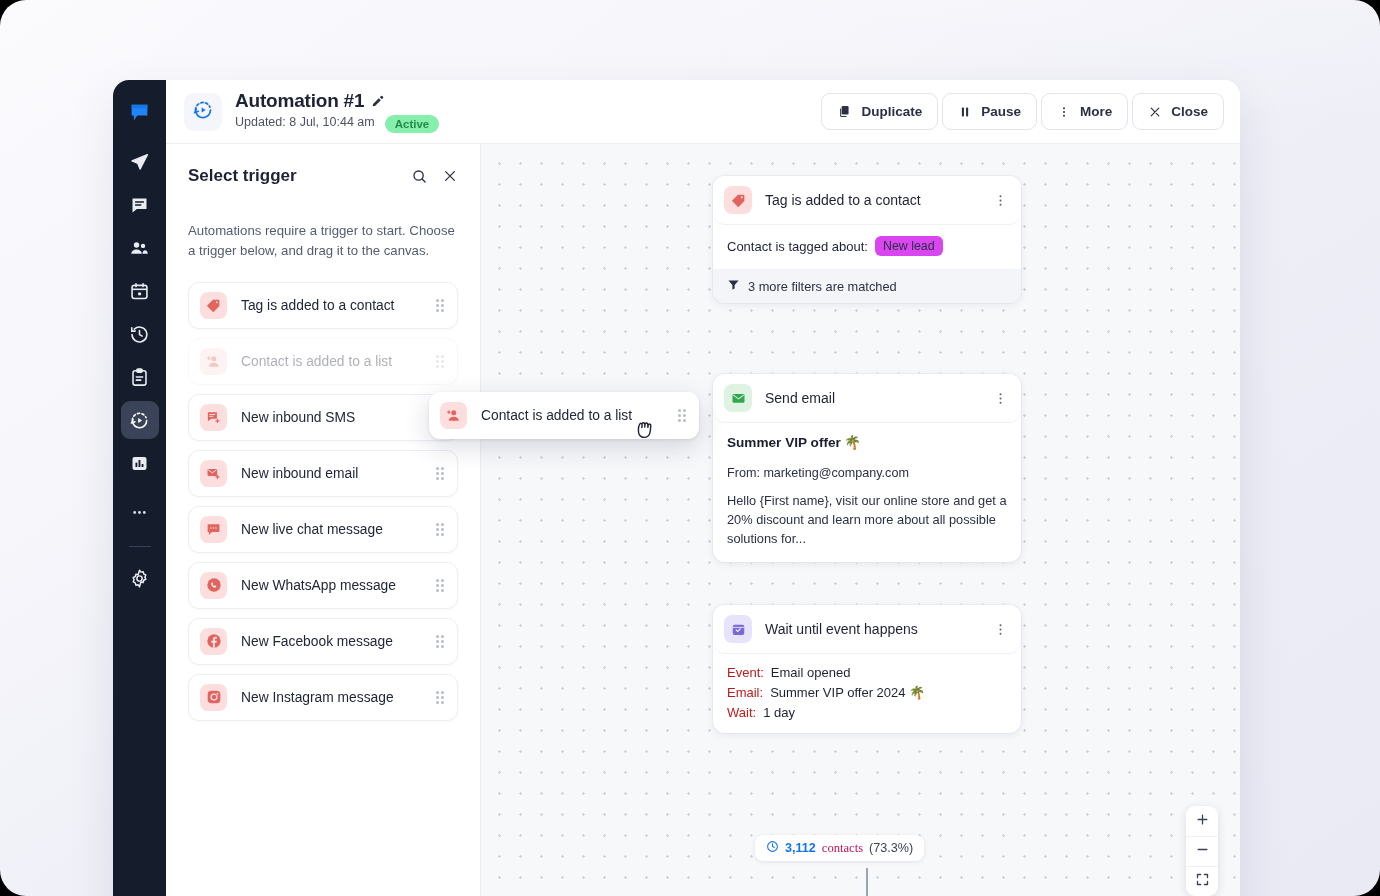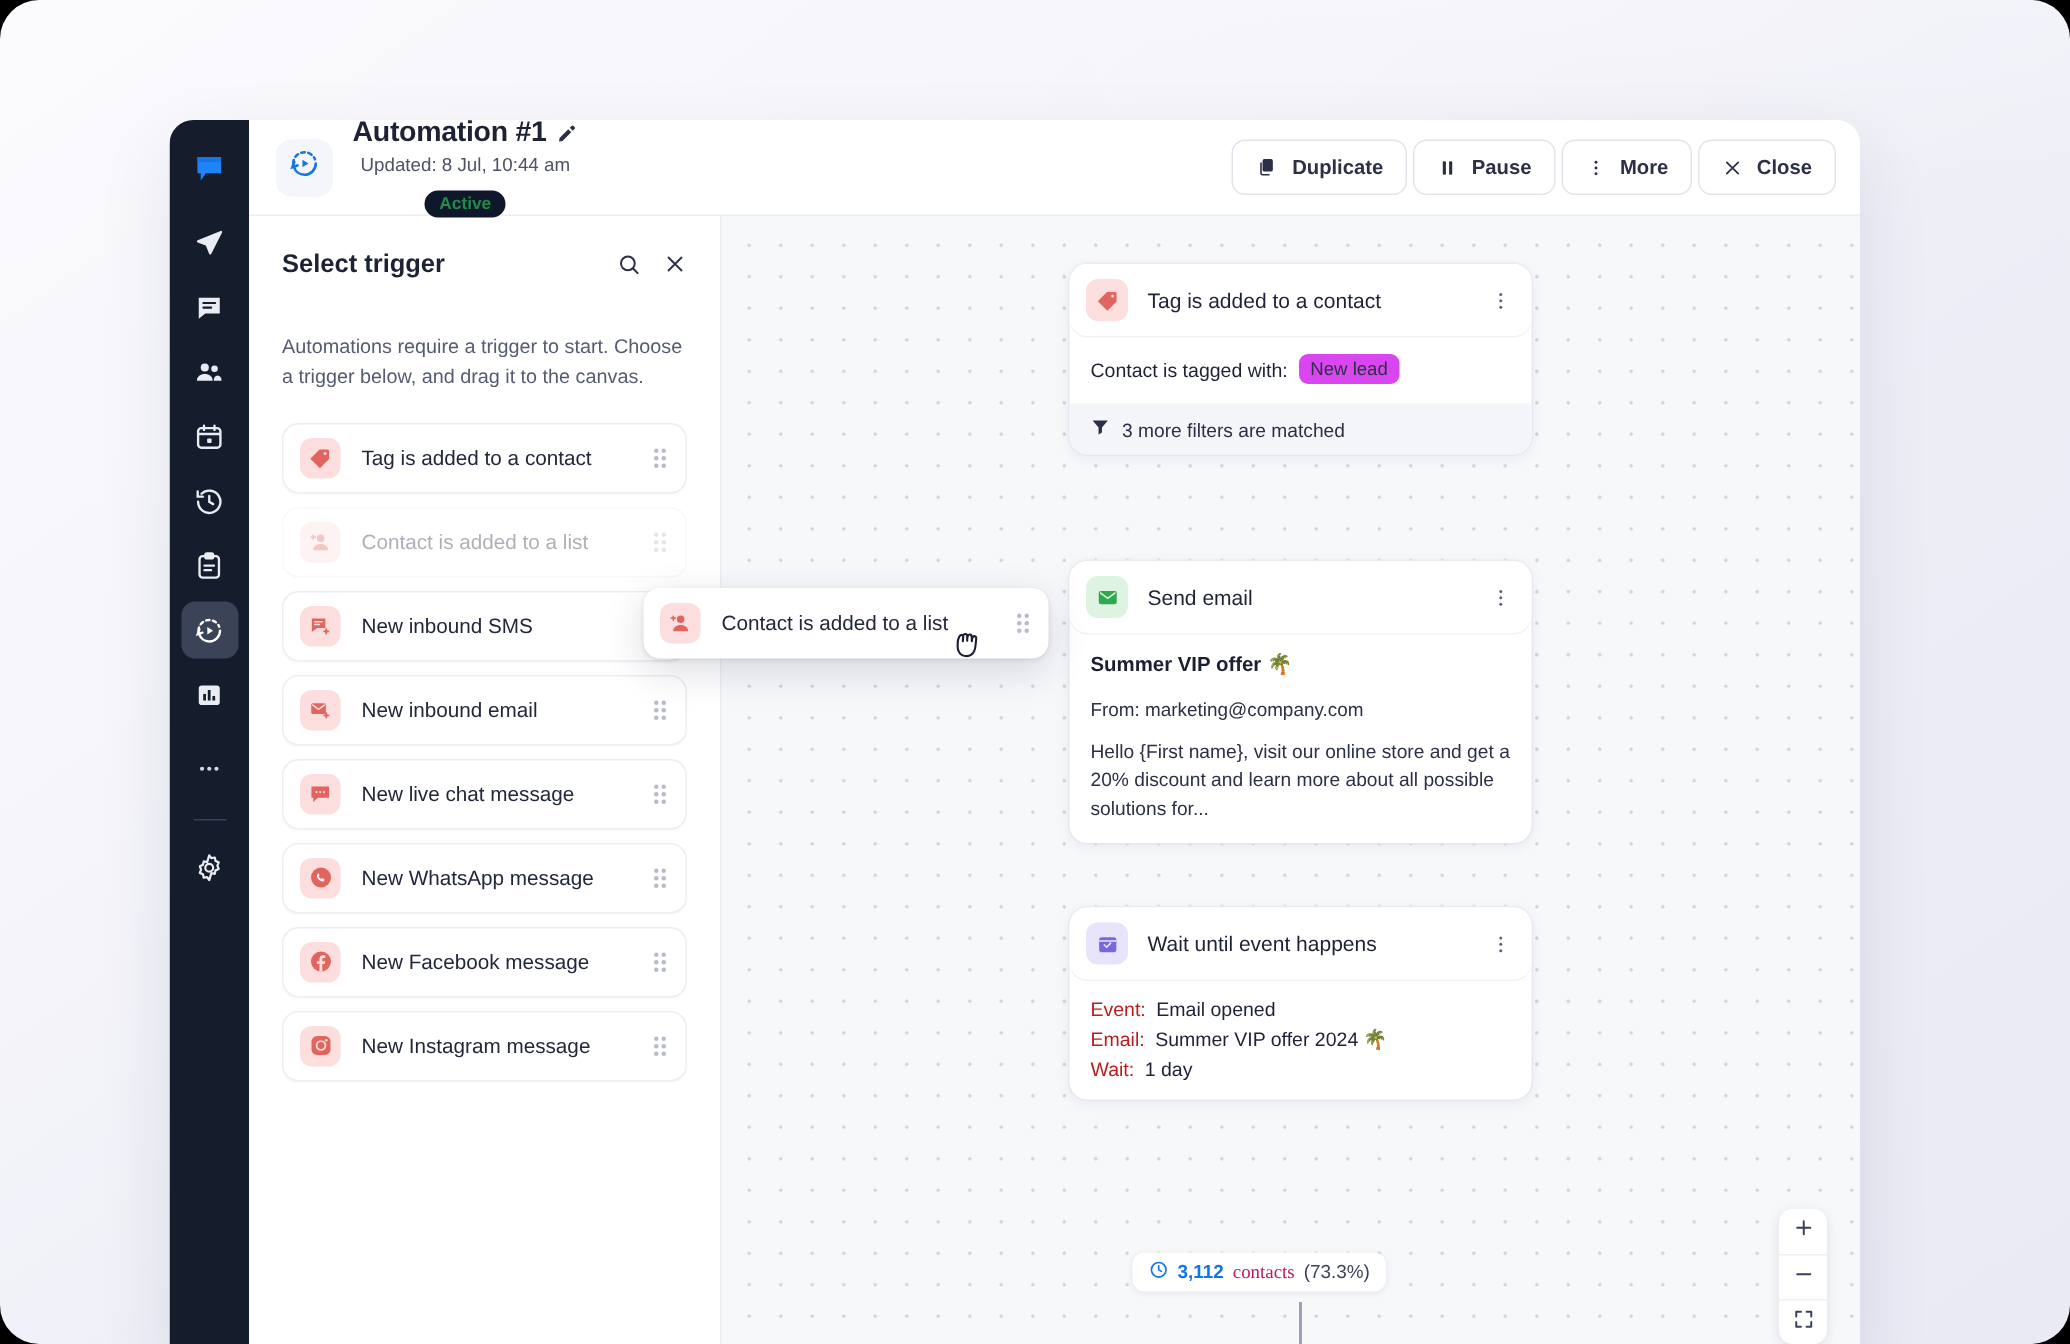--- a/index.html
+++ b/index.html
@@ -80,25 +80,25 @@
     background: #f4f6fb;
     display: flex; align-items: center; justify-content: center;
     flex: 0 0 38px;
   }
   #header-titles { margin-left: 13px; }
   #title-row { display: flex; align-items: center; gap: 7px; }
   #automation-title {
     font-size: 19px; font-weight: 700; color: #1e2235; letter-spacing: -.2px;
   }
   #edit-title-icon { display: flex; cursor: pointer; }
-  #meta-row { display: flex; align-items: center; gap: 10px; margin-top: 3px; flex-direction: column; }
+  #meta-row { display: flex; align-items: flex-start; gap: 10px; margin-top: 3px; }
   #updated-text { font-size: 12.5px; color: #4d5366; }
   #status-badge {
     font-size: 11.5px; font-weight: 600; color: #248a4a;
-    background: #0f172a; border-radius: 11px; padding: 3px 10px;
+    background: #86efac; border-radius: 11px; padding: 3px 10px;
   }
   #header-actions { margin-left: auto; display: flex; gap: 4px; }
   .hdr-btn {
     height: 37px; border: 1px solid #e2e4ec; background: #fff;
     border-radius: 9px; padding: 0 15px;
     display: flex; align-items: center; gap: 9px;
     font-size: 13.5px; font-weight: 600; color: #2b3046;
     font-family: "Liberation Sans", sans-serif;
     cursor: pointer;
   }
@@ -635,21 +635,21 @@
               <span class="nh-menu">
                 <svg viewBox="0 0 24 24" width="15" height="15" fill="#5b617a">
                     <circle cx="12" cy="5.2" r="1.6"></circle>
                     <circle cx="12" cy="12" r="1.6"></circle>
                     <circle cx="12" cy="18.8" r="1.6"></circle>
                   </svg>
               </span>
             </div>
             <div class="node-body">
               <div class="kv-row">
-                <span>Contact is tagged with:</span>
+                <span>Contact is tagged about:</span>
                 <span class="chip">New lead</span>
               </div>
             </div>
             <div class="node-foot">
               <span>
                 <svg viewBox="0 0 24 24" width="13" height="13" fill="#2b3046">
                     <path d="M2.6 4.4h18.8l-7.3 8.4v6.4l-4.2 2.2v-8.6z"></path>
                   </svg>
               </span>
               <span>3 more filters are matched</span>

